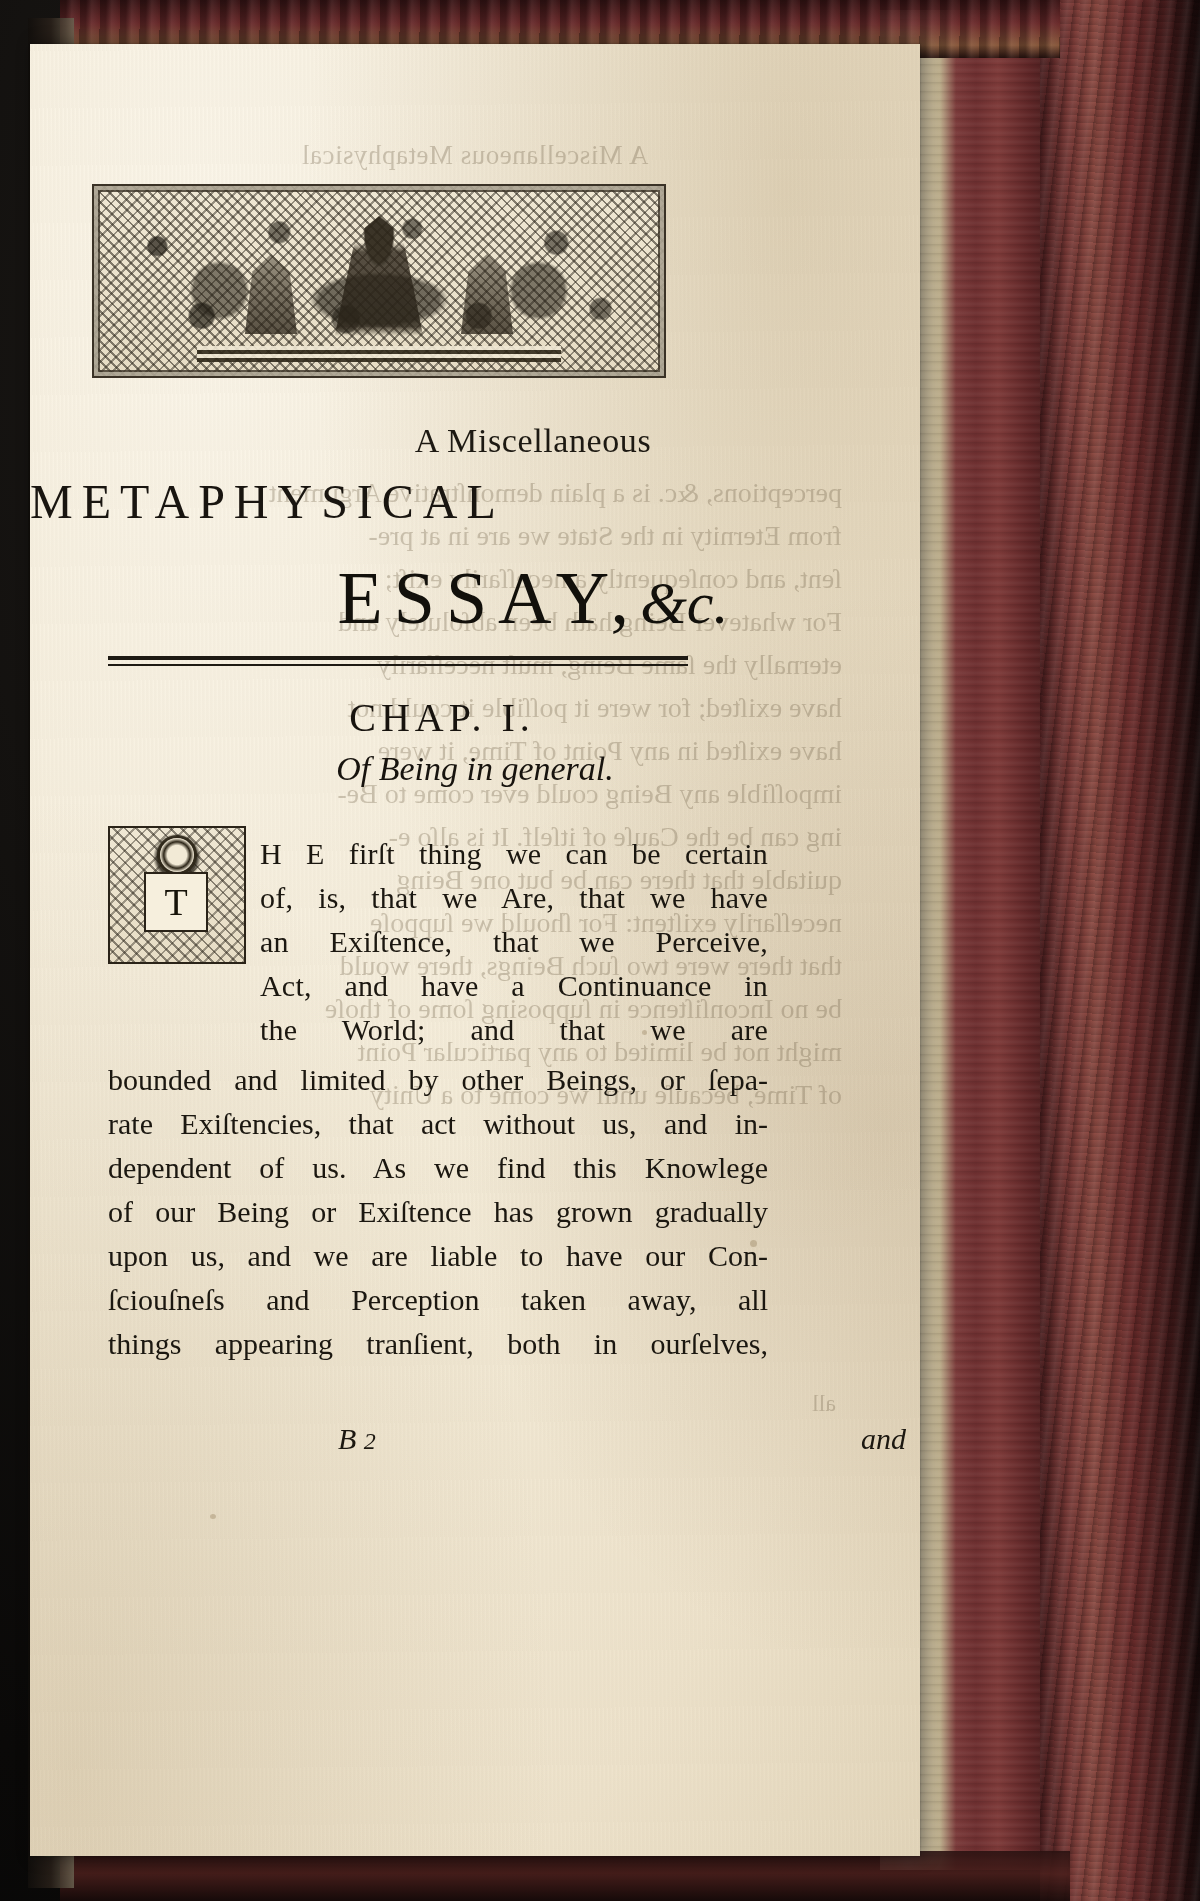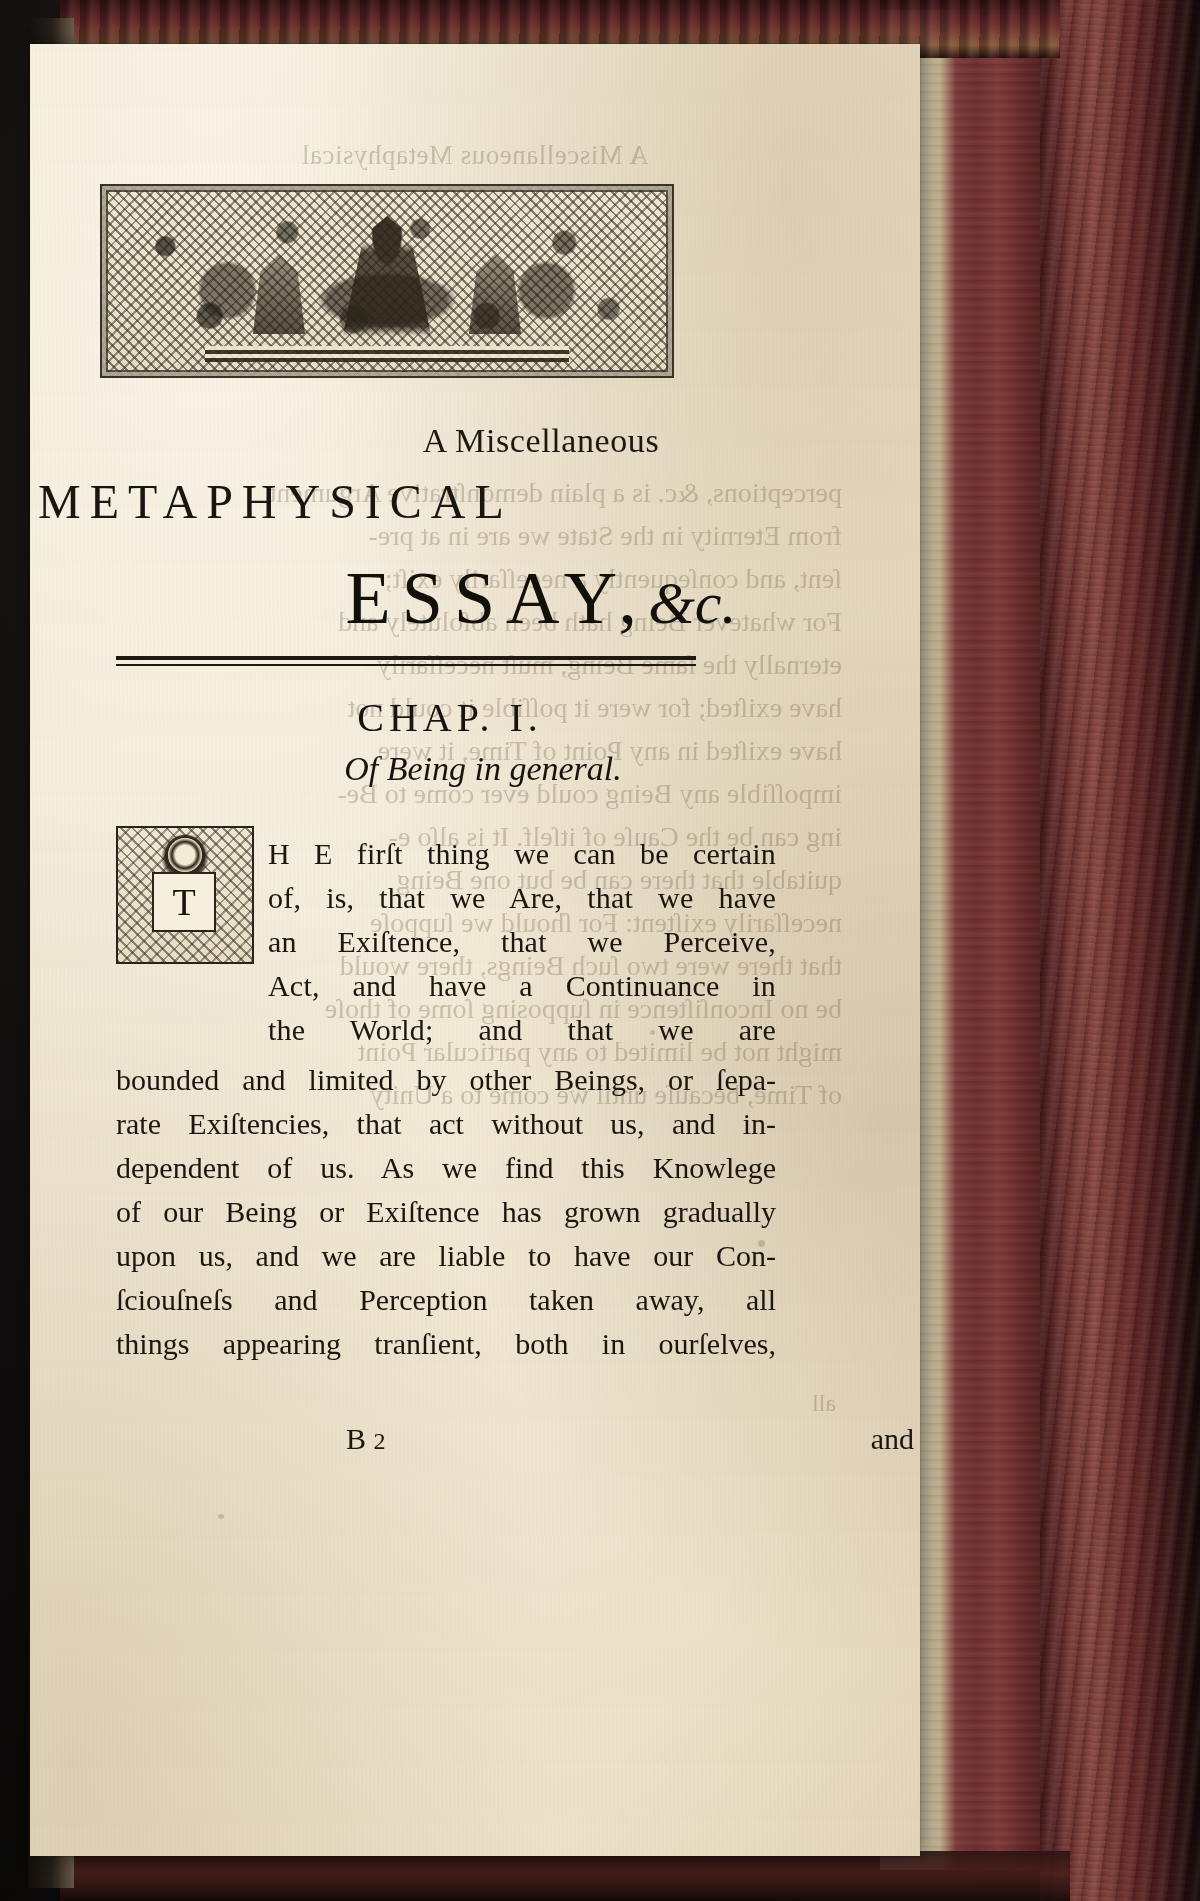--- a/index.html
+++ b/index.html
@@ -128,21 +128,21 @@
     line-height: 43px;
     text-align: justify;
     padding: 0 78px;
   }
   .bleed .bl-pageno { position:absolute; right: 84px; top: 140px; font-size: 26px;}
   .bleed .bl-sig { position:absolute; left: 84px; bottom: -2px; font-size: 24px;}
 
   
   #recto {
     position: absolute;
-    left: 8px; top: 0; width: 1006px; height: 1812px;
+    left: 0; top: 0; width: 1006px; height: 1812px;
   }
 
   
   #headpiece {
     position: absolute;
     left: 62px; top: 140px;
     width: 570px; height: 190px;
     border: 2px solid #3a3226;
     background:
       repeating-linear-gradient(45deg, rgba(40,34,24,0.55) 0 2px, rgba(255,255,255,0) 2px 7px),
@@ -291,21 +291,21 @@
   .flow-lines .ln, .drop-lines .ln {
     display: block;
     white-space: nowrap;
   }
   .drop-lines .ln { letter-spacing: .2px; }
 
   #footline {
     position: absolute;
     left: 78px; right: 130px; top: 1378px;
     font-size: 30px; color: #1b1710;
-    display: flex; justify-content: space-between; align-items: flex-end;
+    display: flex; justify-content: space-between; align-items: flex-end; font-style: italic;
   }
   #footline .sig { margin-left: 230px; }
   #footline .sig .num { font-size: 24px; }
   #footline .catch { }
 
   
   .speck { position: absolute; border-radius: 50%; background: rgba(120,95,55,.28); }
 </style>
 </head>
 <body>

